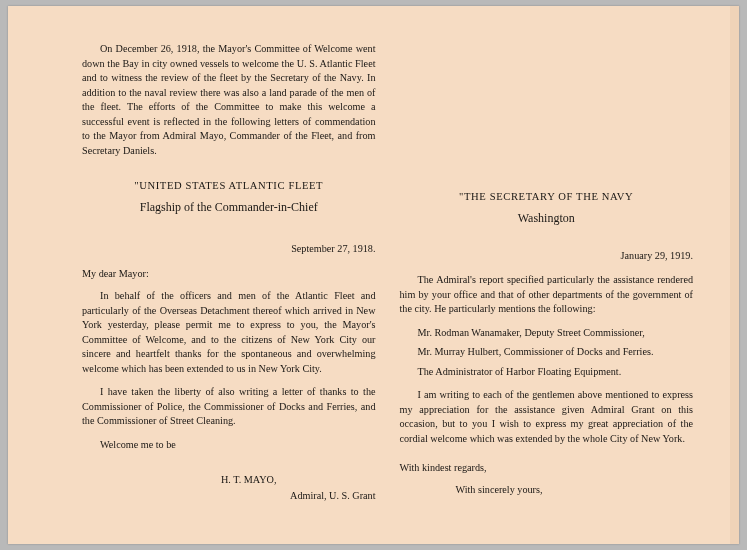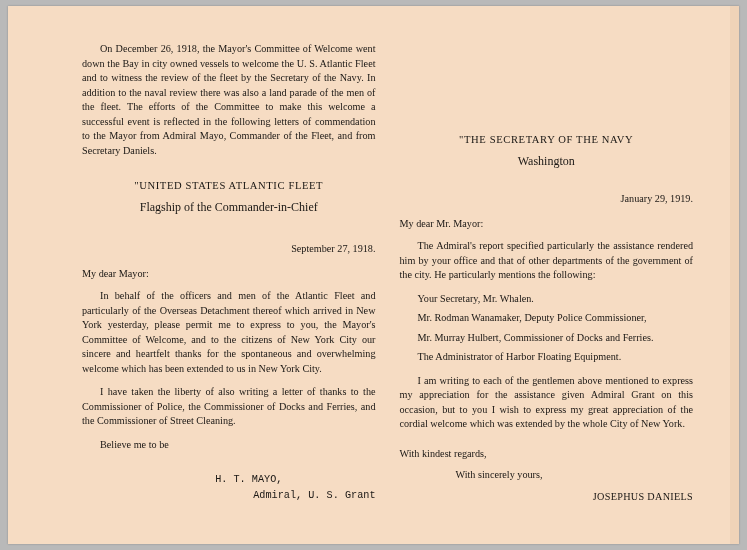--- a/index.html
+++ b/index.html
@@ -104,21 +104,20 @@
     margin: 2px 0 0 0;
     letter-spacing: 0.3px;
   }
   .mayo-sig {
     margin-top: 6px;
     text-indent: 0;
   }
   .mayo-sig div {
     text-align: right;
     margin-bottom: 1px;
-    font-family: Liberation Mono, monospace;
   }
   .mayo-sig div.first {
     text-align: center;
     margin-left: 40px;
   }
   .gap-sm { height: 6px; }
   .gap-md { height: 12px; }
   .gap-lg { height: 22px; }
 </style>
 </head>
@@ -139,21 +138,21 @@
       </div>
 
       <div class="gap-md"></div>
 
       <p class="right">September 27, 1918.</p>
 
       <p class="salutation">My dear Mayor:</p>
 
       <p>In behalf of the officers and men of the Atlantic Fleet and particularly of the Overseas Detachment thereof which arrived in New York yesterday, please permit me to express to you, the Mayor's Committee of Welcome, and to the citizens of New York City our sincere and heartfelt thanks for the spontaneous and overwhelming welcome which has been extended to us in New York City.</p>
       <p>I have taken the liberty of also writing a letter of thanks to the Commissioner of Police, the Commissioner of Docks and Ferries, and the Commissioner of Street Cleaning.</p>
-      <p>Believe me to be</p>
+      <p>Welcome me to be</p>
 
       <div class="gap-sm"></div>
 
 
       <div class="mayo-sig">
         <div class="first">H. T. MAYO,</div>
         <div>Admiral, U. S. Grant</div>
 
       </div>
     </div>
@@ -162,37 +161,34 @@
 
       <div>
         <p class="heading">"THE SECRETARY OF THE NAVY</p>
         <p class="heading-sub">Washington</p>
       </div>
 
       <div class="gap-lg"></div>
 
       <p class="right">January 29, 1919.</p>
 
-      <p class="salutation">My dear Mr. Mayor:</p>
 
       <p>The Admiral's report specified particularly the assistance rendered him by your office and that of other departments of the government of the city. He particularly mentions the following:</p>
 
       <div class="list-block">
-        <p class="list-line">Your Secretary, Mr. Whalen.</p>
-        <p class="list-line">Mr. Rodman Wanamaker, Deputy Police Commissioner,</p>
+        <p class="list-line">Mr. Rodman Wanamaker, Deputy Street Commissioner,</p>
         <p class="list-line">Mr. Murray Hulbert, Commissioner of Docks and Ferries.</p>
         <p class="list-line">The Administrator of Harbor Floating Equipment.</p>
       </div>
 
       <p>I am writing to each of the gentlemen above mentioned to express my appreciation for the assistance given Admiral Grant on this occasion, but to you I wish to express my great appreciation of the cordial welcome which was extended by the whole City of New York.</p>
 
       <div class="gap-sm"></div>
 
       <p class="closing">With kindest regards,</p>
 
       <p class="closing-indent-1">With sincerely yours,</p>
 
-      <p class="sig-right">JOSEPHUS DANIELS</p>
 
     </div>
 
   </div>
 </div>
 
 </body></html>

